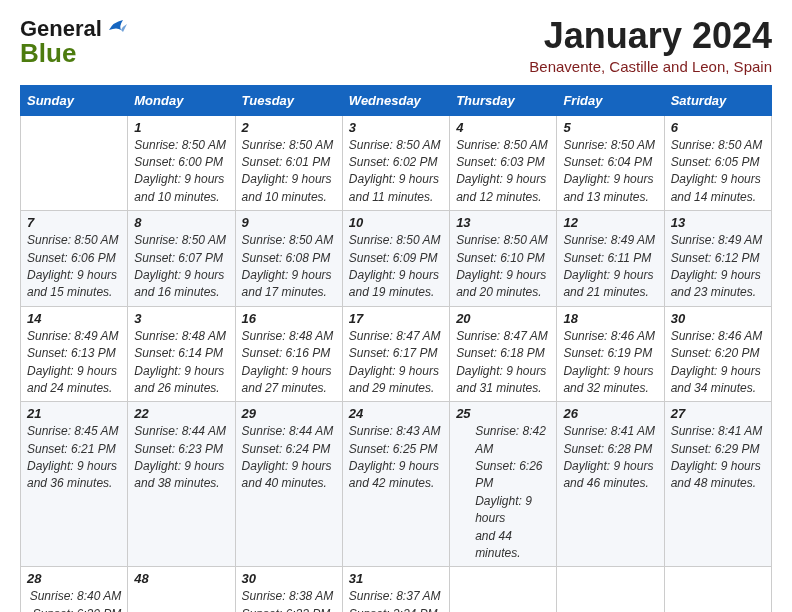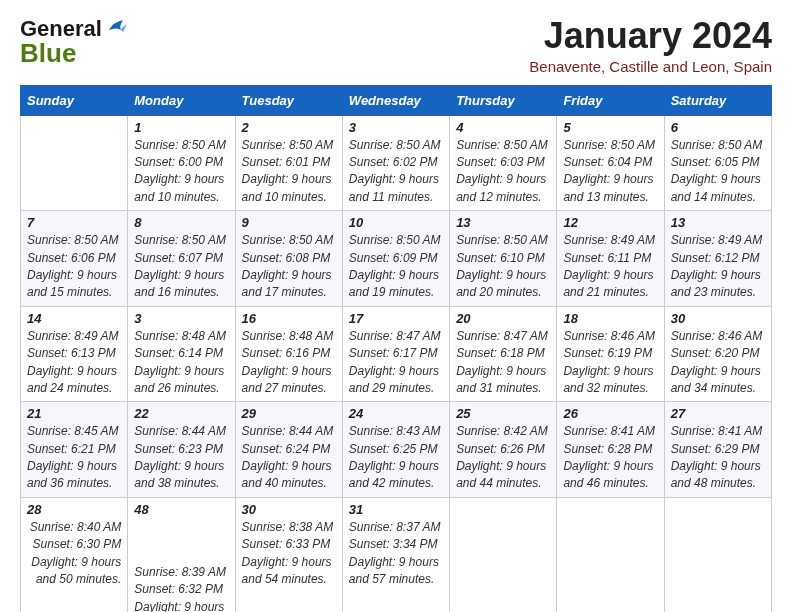--- a/index.html
+++ b/index.html
@@ -280,21 +280,21 @@
         </td>
         <td>
           <span class="day-number">24</span>
           <div class="day-info" style="white-space: pre-line;">Sunrise: 8:43 AM
 Sunset: 6:25 PM
 Daylight: 9 hours
 and 42 minutes.</div>
         </td>
         <td>
           <span class="day-number">25</span>
-          <div class="day-info" style="white-space: pre-line;">Sunrise: 8:42 AM
+          <div class="day-info" style="white-space: pre-line; margin-left: 19px;">Sunrise: 8:42 AM
 Sunset: 6:26 PM
 Daylight: 9 hours
 and 44 minutes.</div>
         </td>
         <td>
           <span class="day-number">26</span>
           <div class="day-info" style="white-space: pre-line;">Sunrise: 8:41 AM
 Sunset: 6:28 PM
 Daylight: 9 hours
 and 46 minutes.</div>

